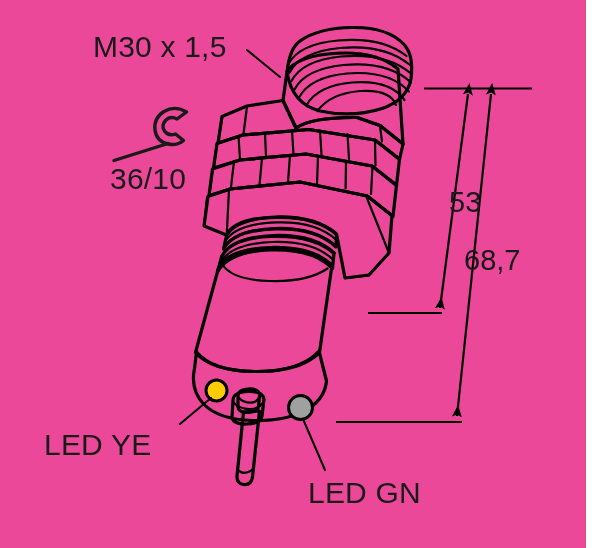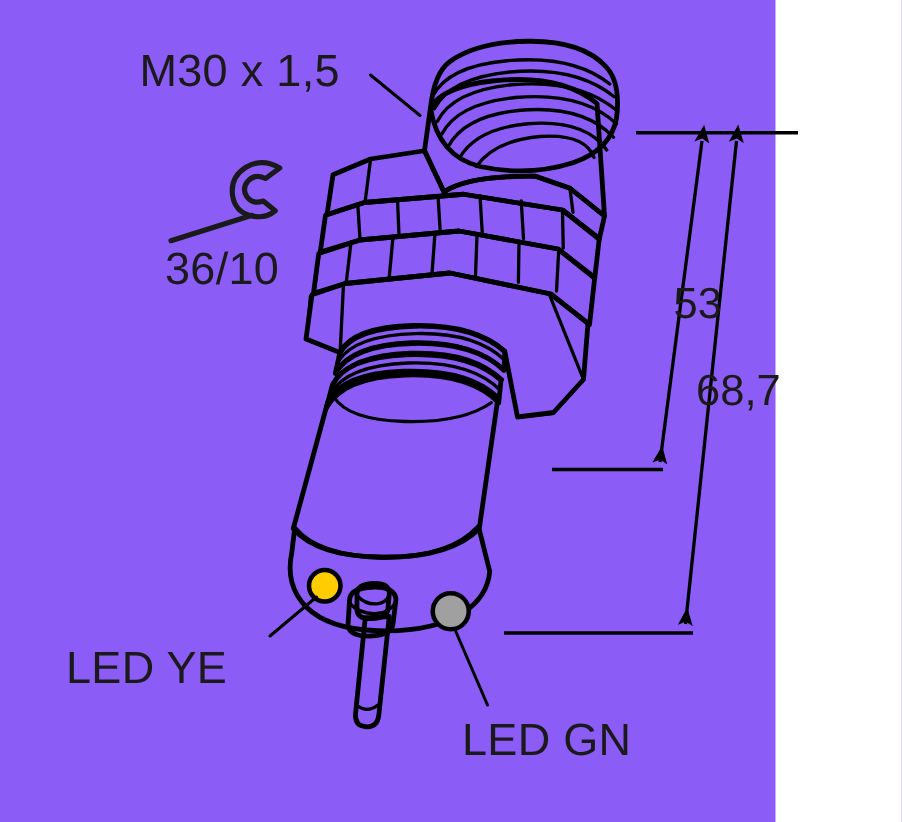--- a/index.html
+++ b/index.html
@@ -8,23 +8,23 @@
     background: #ffffff;
   }
   body {
     width: 601px;
     height: 548px;
     overflow: hidden;
     font-family: "Liberation Sans", sans-serif;
   }
   #drawing {
     position: relative;
-    width: 517px;
+    width: 586px;
     height: 548px;
-    background: #8b5cf6;
+    background: #ec4899;
   }
   svg#fig {
     display: block;
     width: 601px;
     height: 548px;
   }
   .lbl {
     font-family: "Liberation Sans", sans-serif;
     fill: #1a1a1a;
     font-size: 30px;

